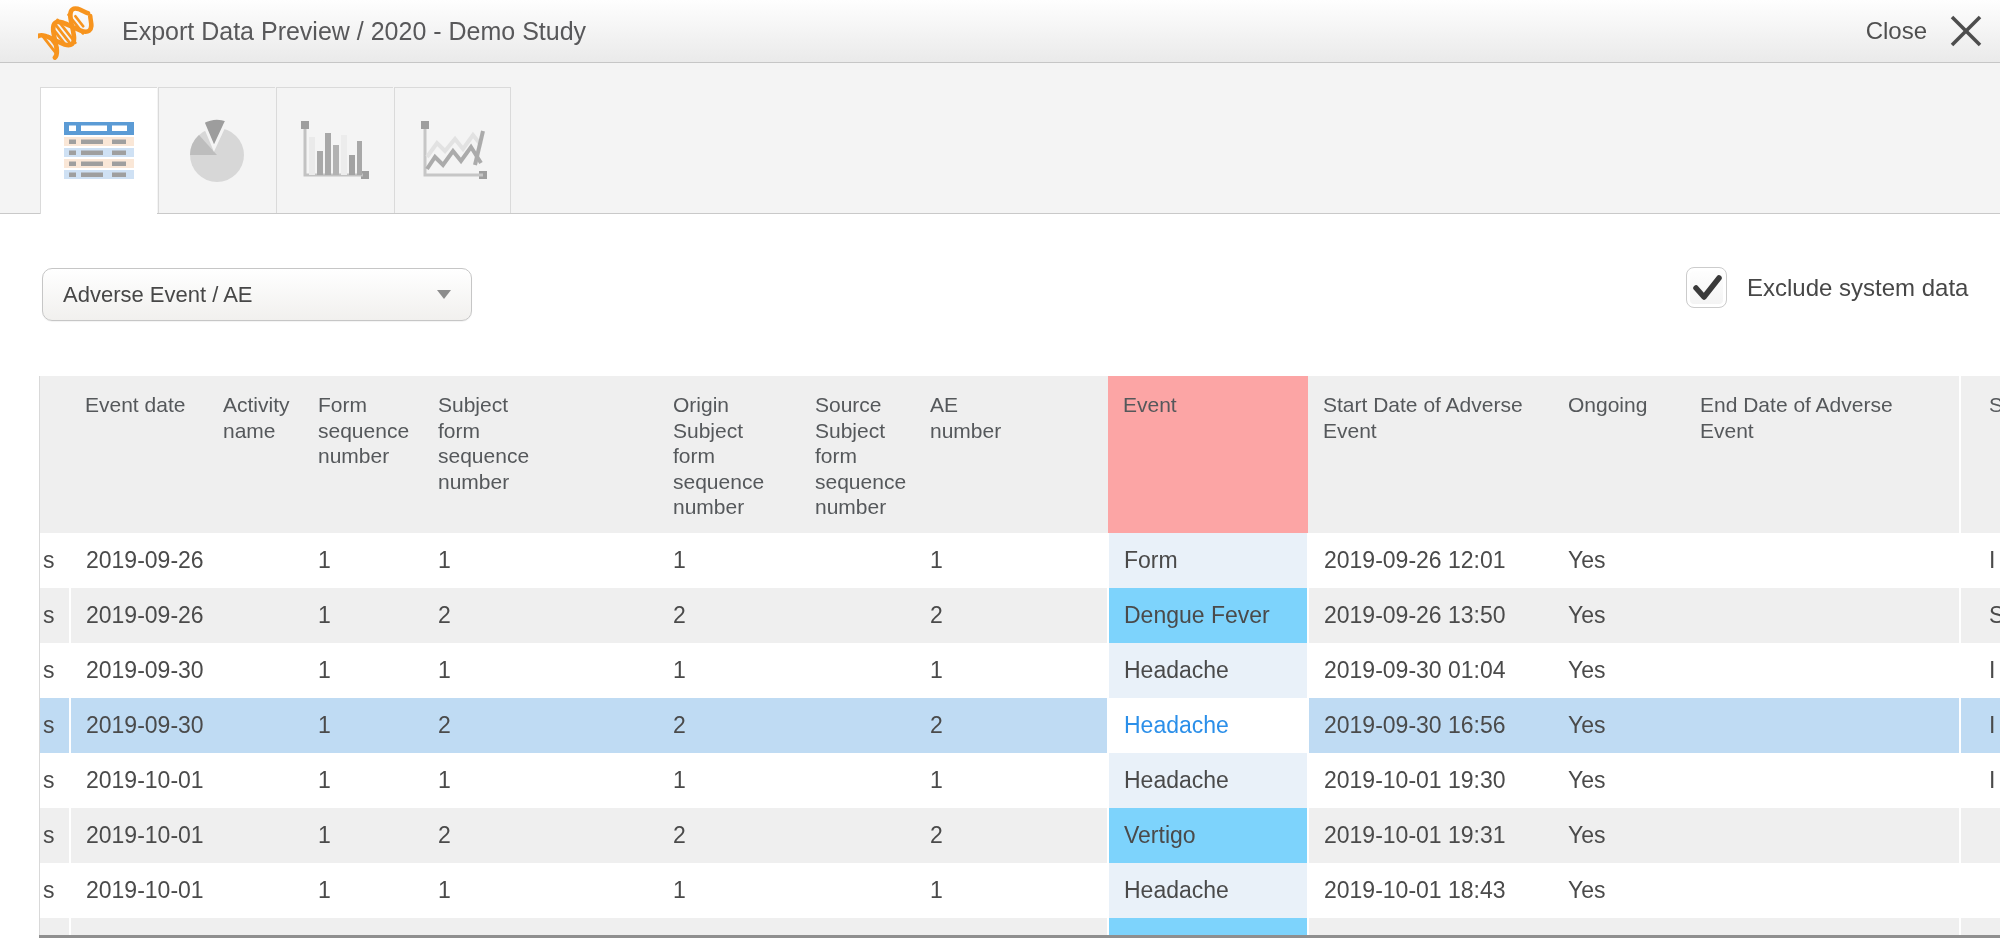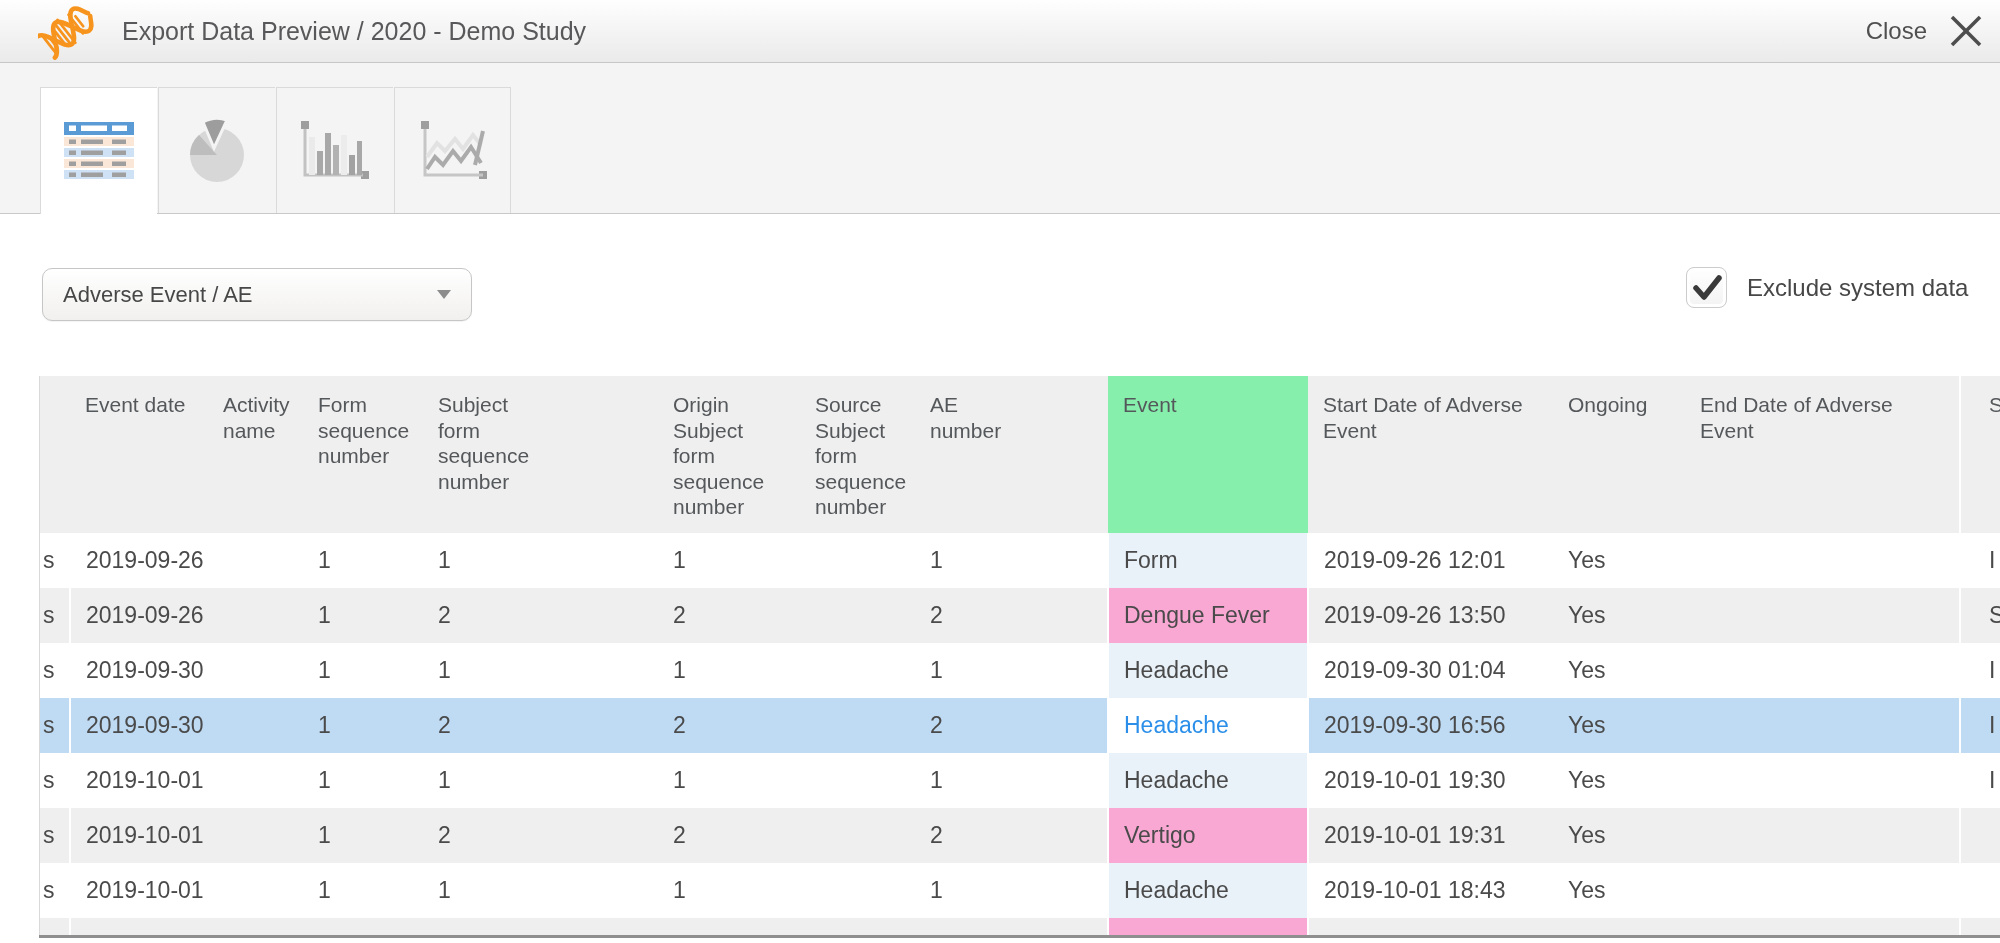--- a/index.html
+++ b/index.html
@@ -39,26 +39,26 @@
               display:flex; align-items:center; justify-content:center; cursor:pointer; }
   .cb-label { position:absolute; left:1747px; top:268px; line-height:40px; font-size:24px; color:#474747; }
 
   
   .tablewrap { position:absolute; left:39px; top:376px; right:0; bottom:0;
                overflow:hidden; border-left:1px solid #d9d9d9; }
   table { border-collapse:collapse; table-layout:fixed; width:1960px; }
   th { height:157px; vertical-align:top; text-align:left; background:#efefef;
        padding:16px 0 0 15px; font-weight:400; font-size:21px; line-height:1.22; color:#55585b; }
   th span { display:inline-block; }
-  th.hl { background:#86efac; }
+  th.hl { background:#fca5a5; }
   td { height:55px; padding-left:15px; font-size:23px; color:#4a4a4a;
        white-space:nowrap; vertical-align:middle; background:#fff; }
   tr.alt td { background:#efefef; }
   td.event-cell { background:#e9f1f9; border-left:2px solid #fff; border-right:2px solid #fff; }
-  tr.alt td.event-cell { background:#f9a8d4; }
+  tr.alt td.event-cell { background:#7dd3fc; }
   tr.selected td { background:#bfdbf3; }
   tr.selected td.event-cell { background:#ffffff; }
   .link { color:#2b8fe9; }
   td.col-left_clip { padding-left:3px; border-right:2px solid #fff; }
   td.col-right_clip, th.col-right_clip { padding-left:28px; overflow:hidden; border-left:2px solid #fff; }
   th.col-left_clip { padding-left:3px; }
   
   th.col-event_date span { max-width:150px; }
   th.col-activity_name span { max-width:80px; }
   th.col-form_seq span { max-width:105px; }

